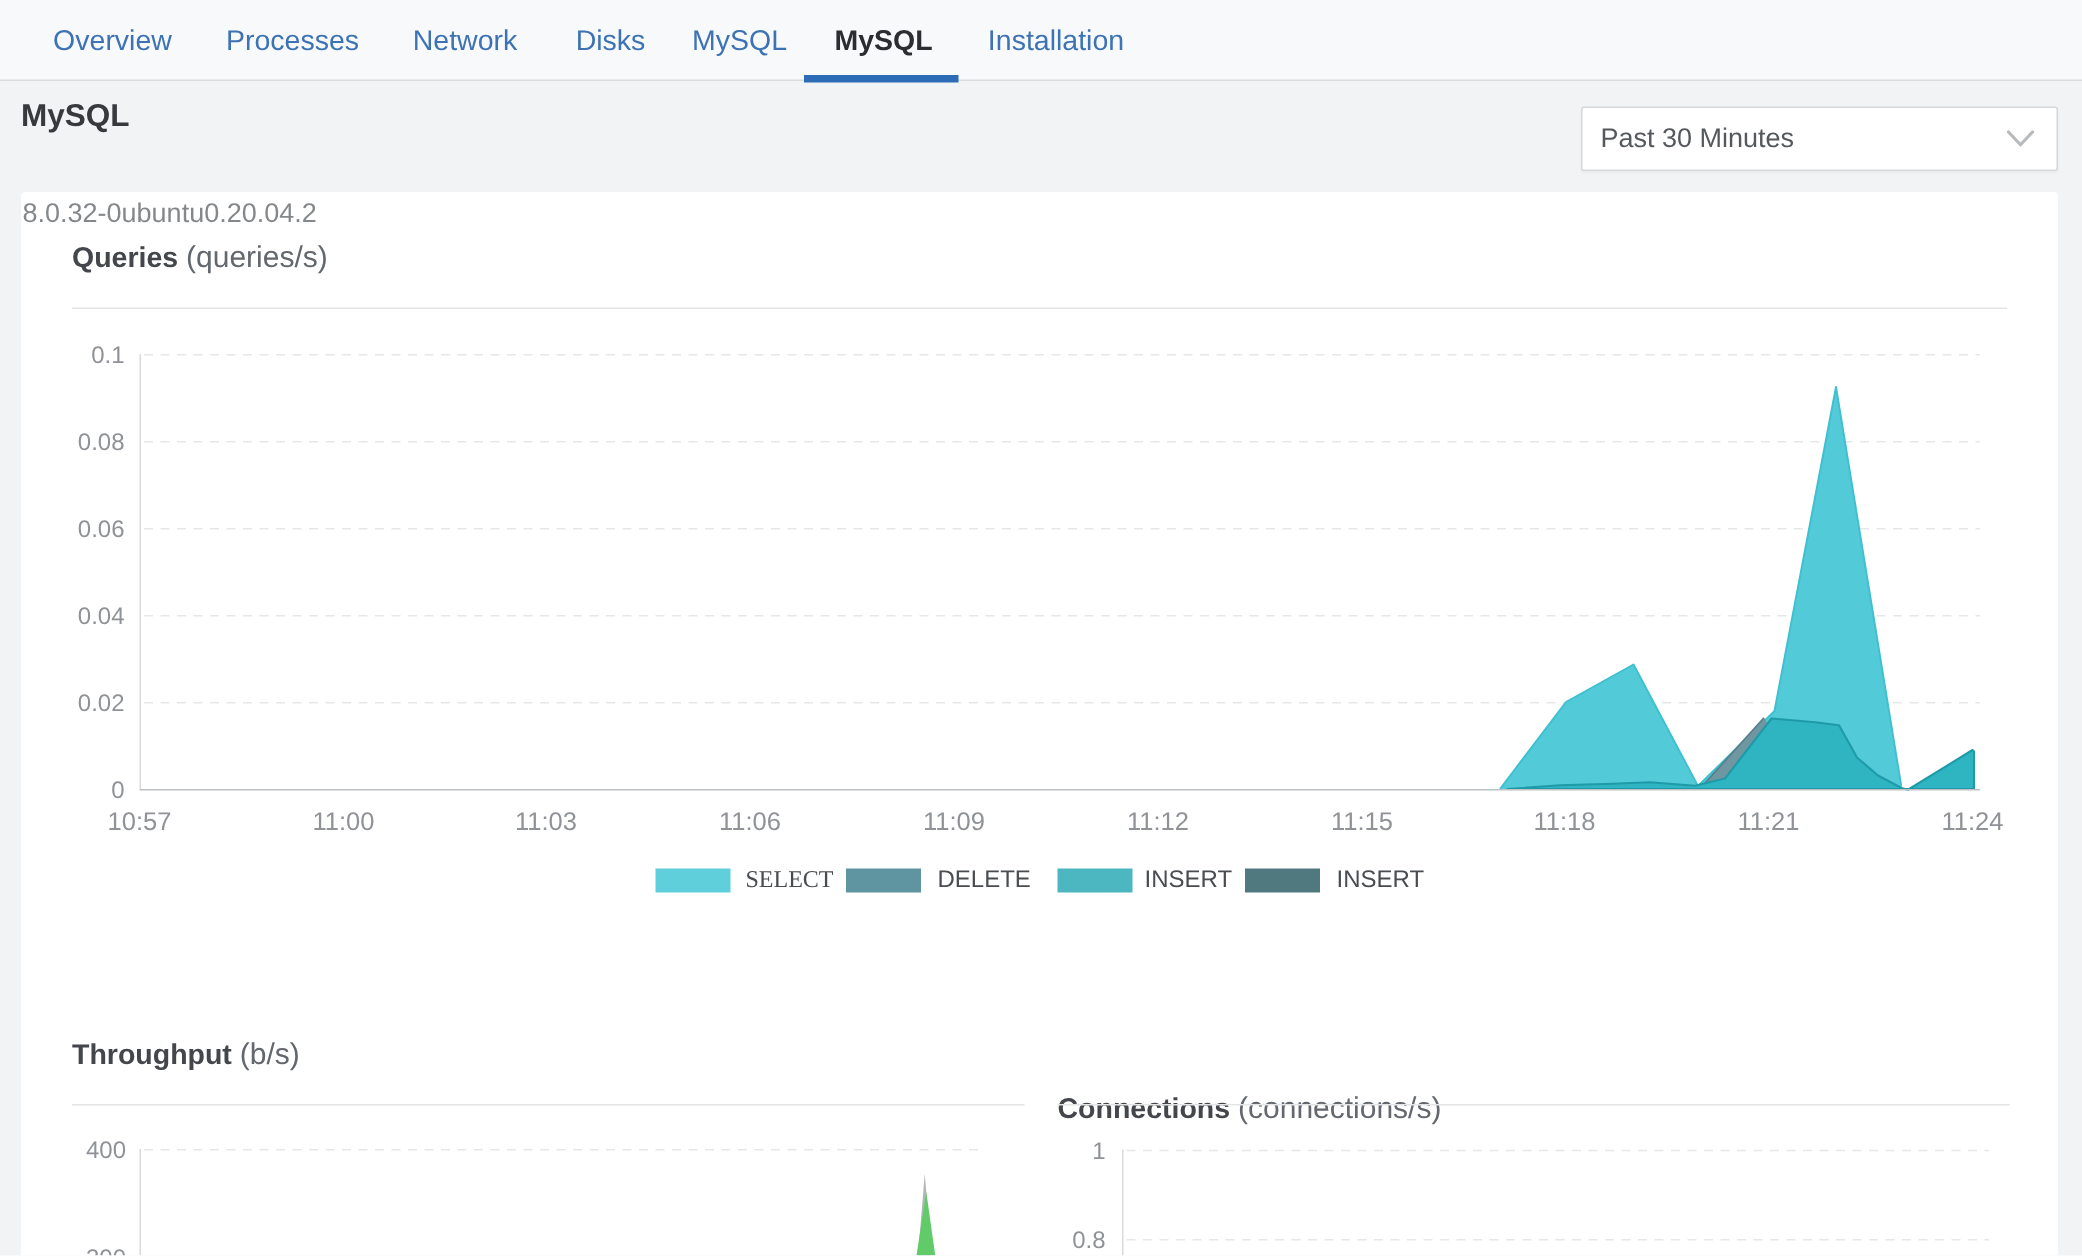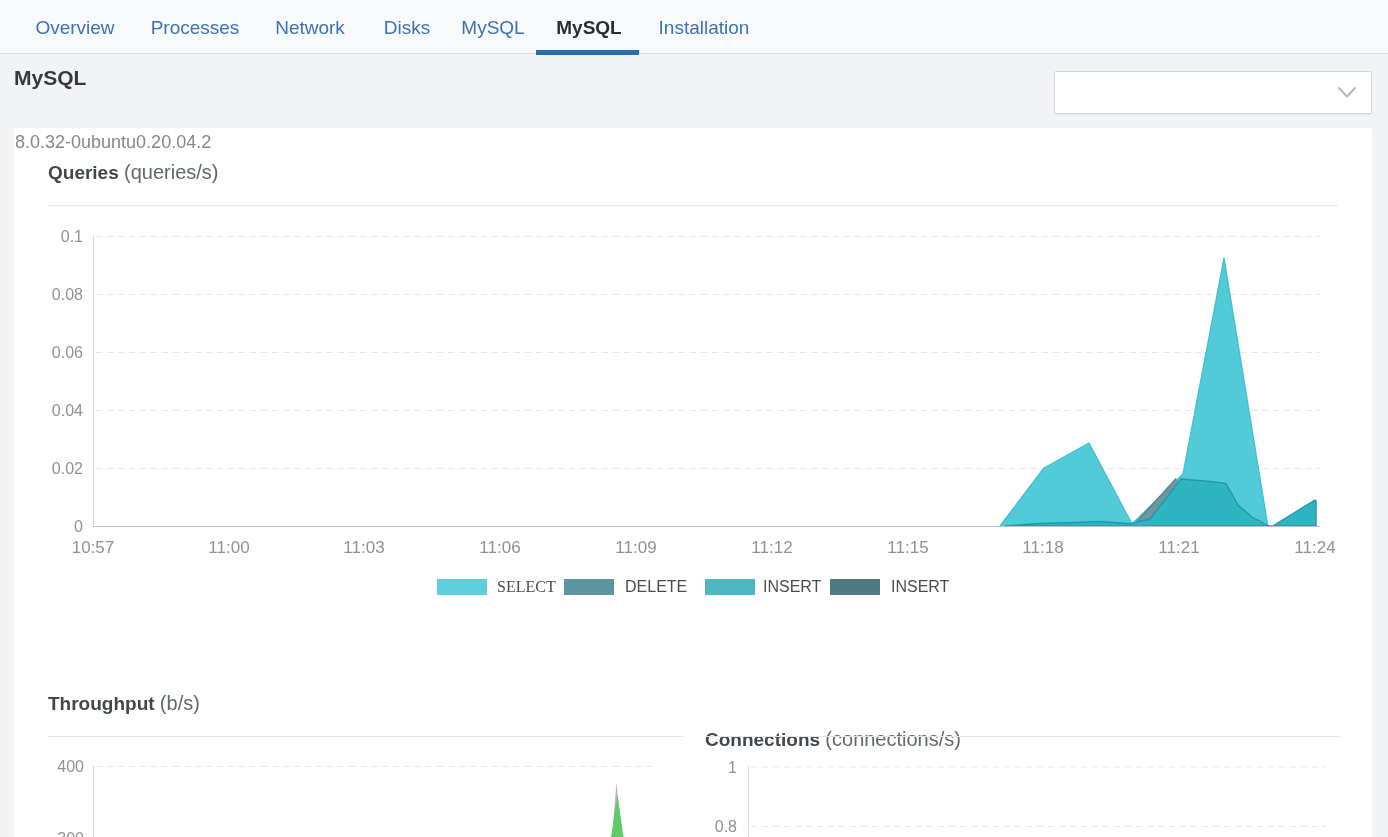--- a/index.html
+++ b/index.html
@@ -32,20 +32,21 @@
   <span class="tab" style="left:310px;">Network</span>
   <span class="tab" style="left:407px;">Disks</span>
   <span class="tab" style="left:493px;">MySQL</span>
   <span class="tab active" style="left:589px;">MySQL</span>
   <span class="tab" style="left:704px;">Installation</span>
 </div>
 <div id="underline"></div>
 <div id="h1">MySQL</div>
 <div id="ver">8.0.32-0ubuntu0.20.04.2</div>
 <div id="dd">
+  <span class="txt">Past 30 Minutes</span>
   <svg class="abs" style="right:14px;top:14px;" width="20" height="13" viewBox="0 0 20 13">
     <path d="M2 2 L10 10.5 L18 2" fill="none" stroke="#b7babc" stroke-width="2.1" stroke-linecap="round" stroke-linejoin="round"></path>
   </svg>
 </div>
 
 <div class="ctitle" style="left:48px;top:161px;">Queries <span class="unit">(queries/s)</span></div>
 <div class="sep" style="left:48px;top:205px;width:1290px;"></div>
 
 <div class="ctitle" style="left:48px;top:692px;">Throughput <span class="unit">(b/s)</span></div>
 <div class="sep" style="left:48px;top:736px;width:635px;"></div>

